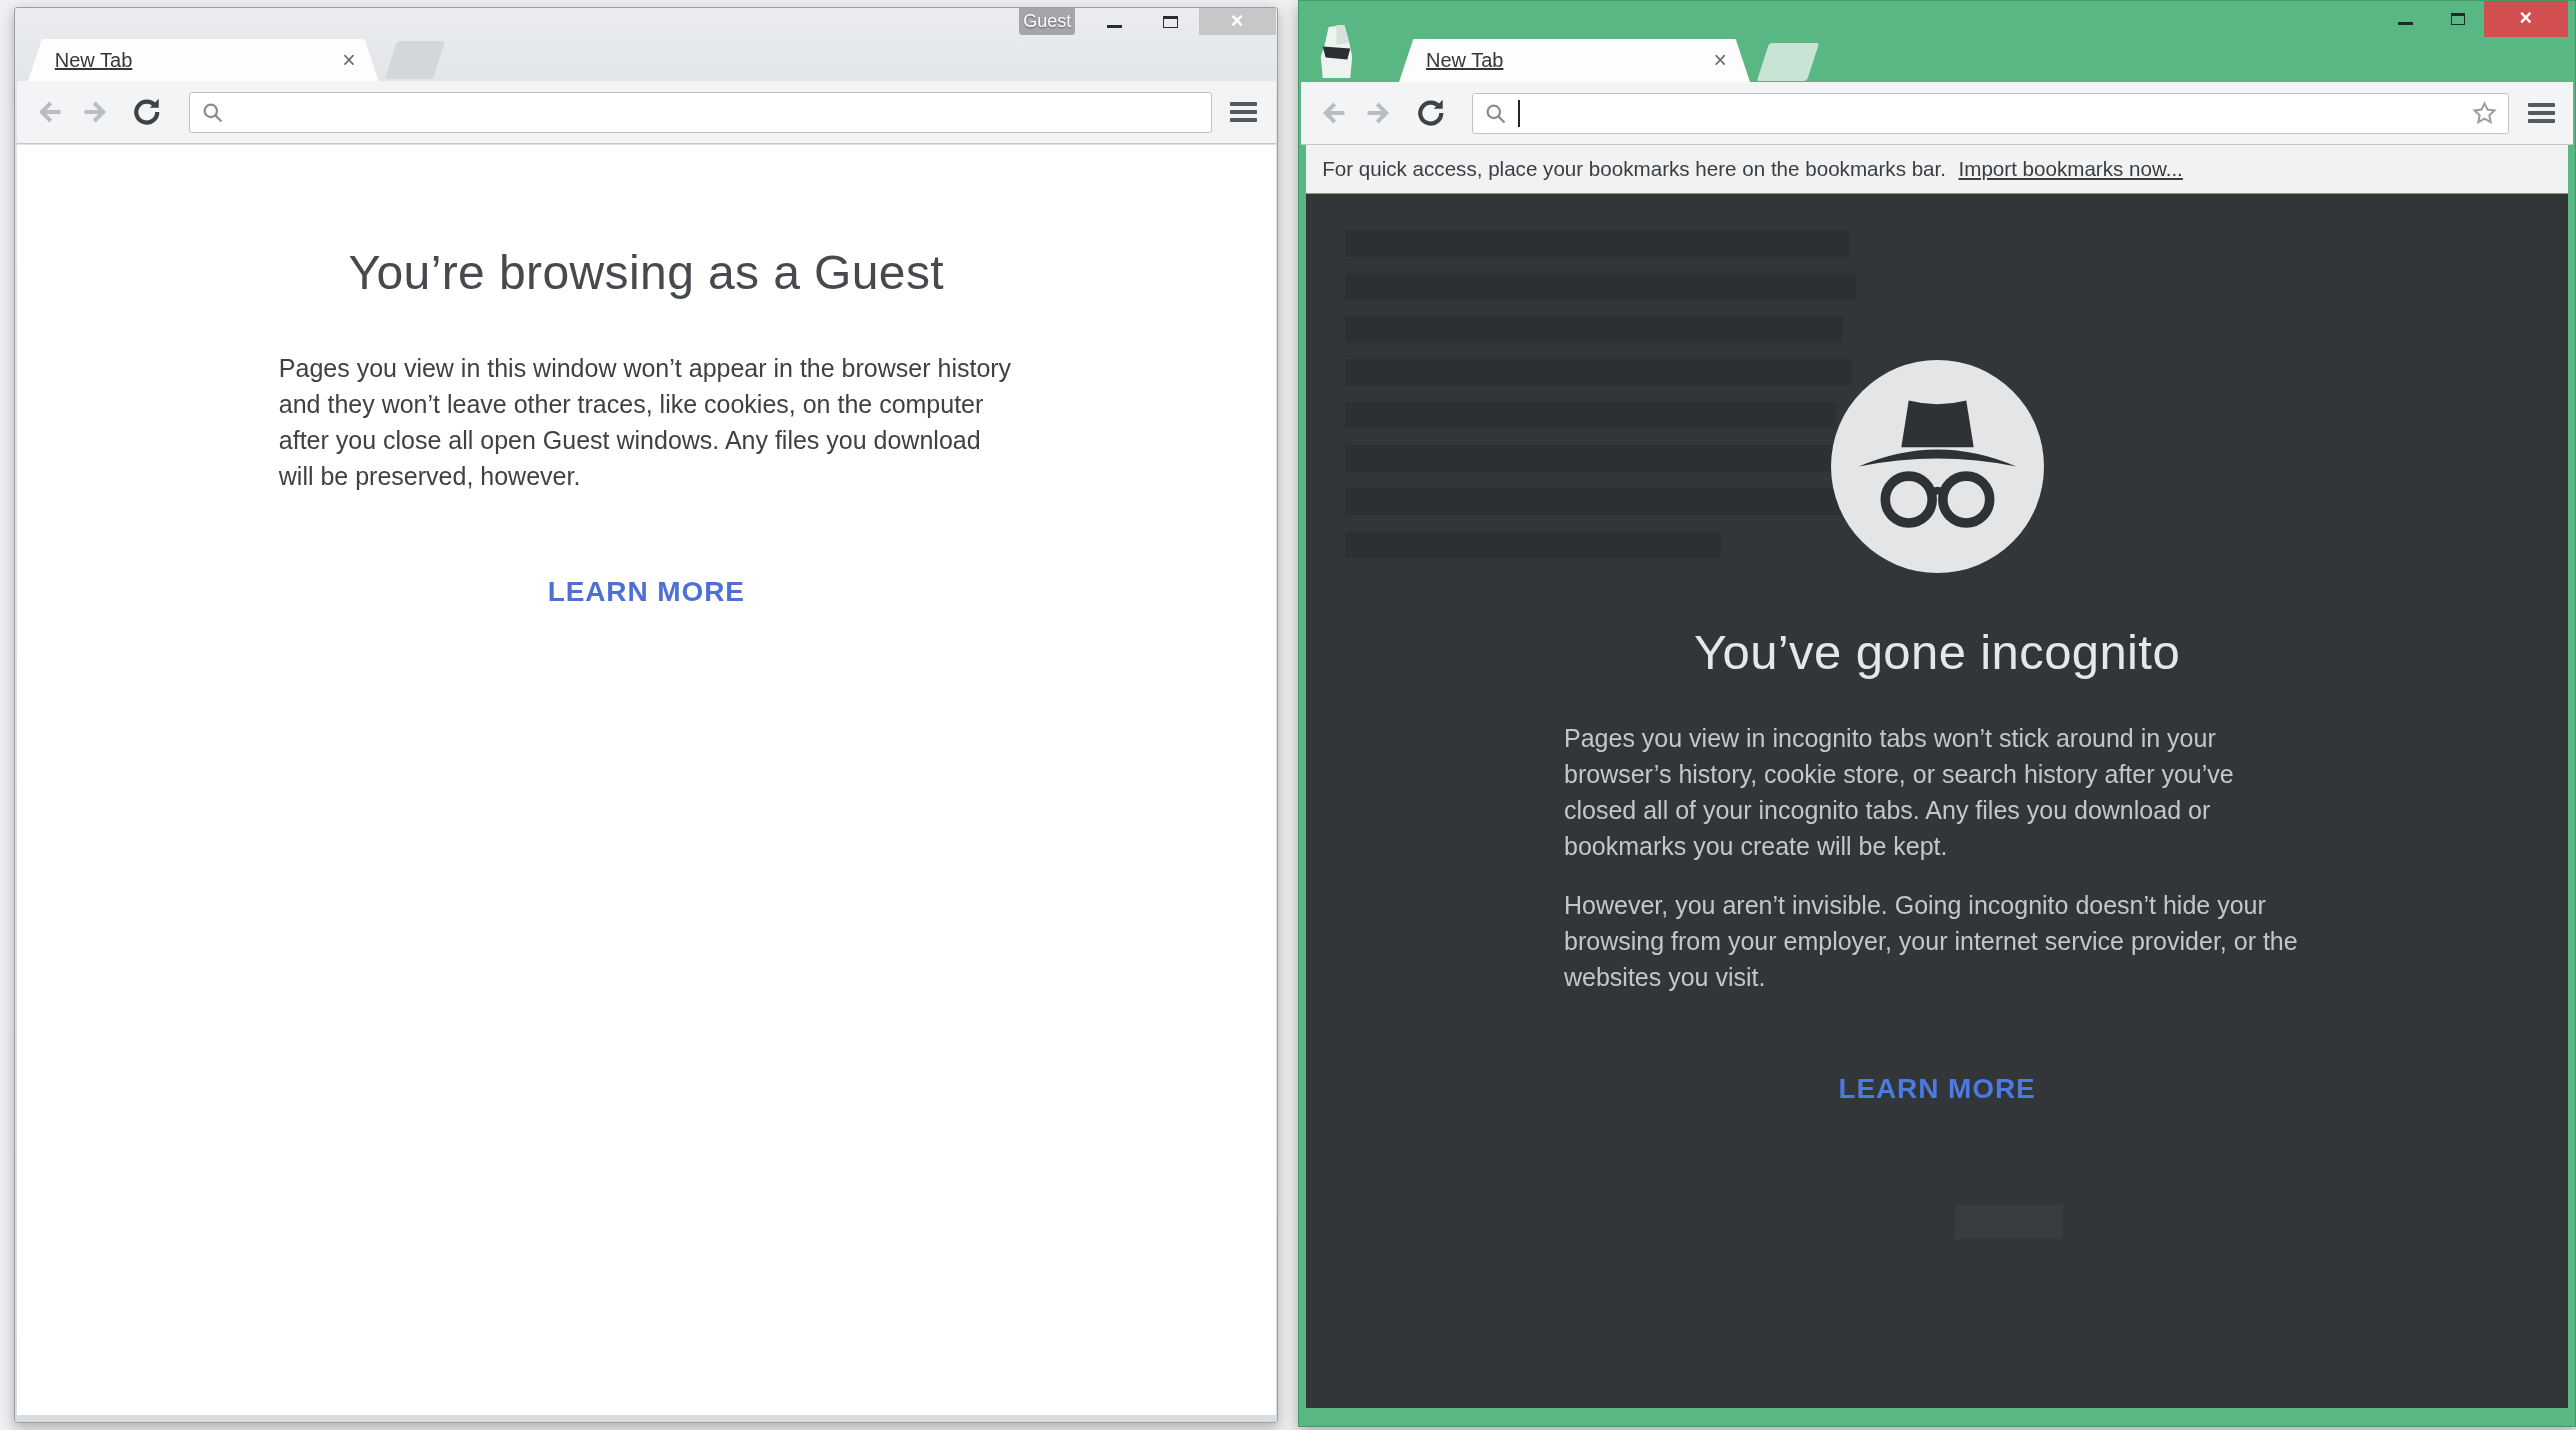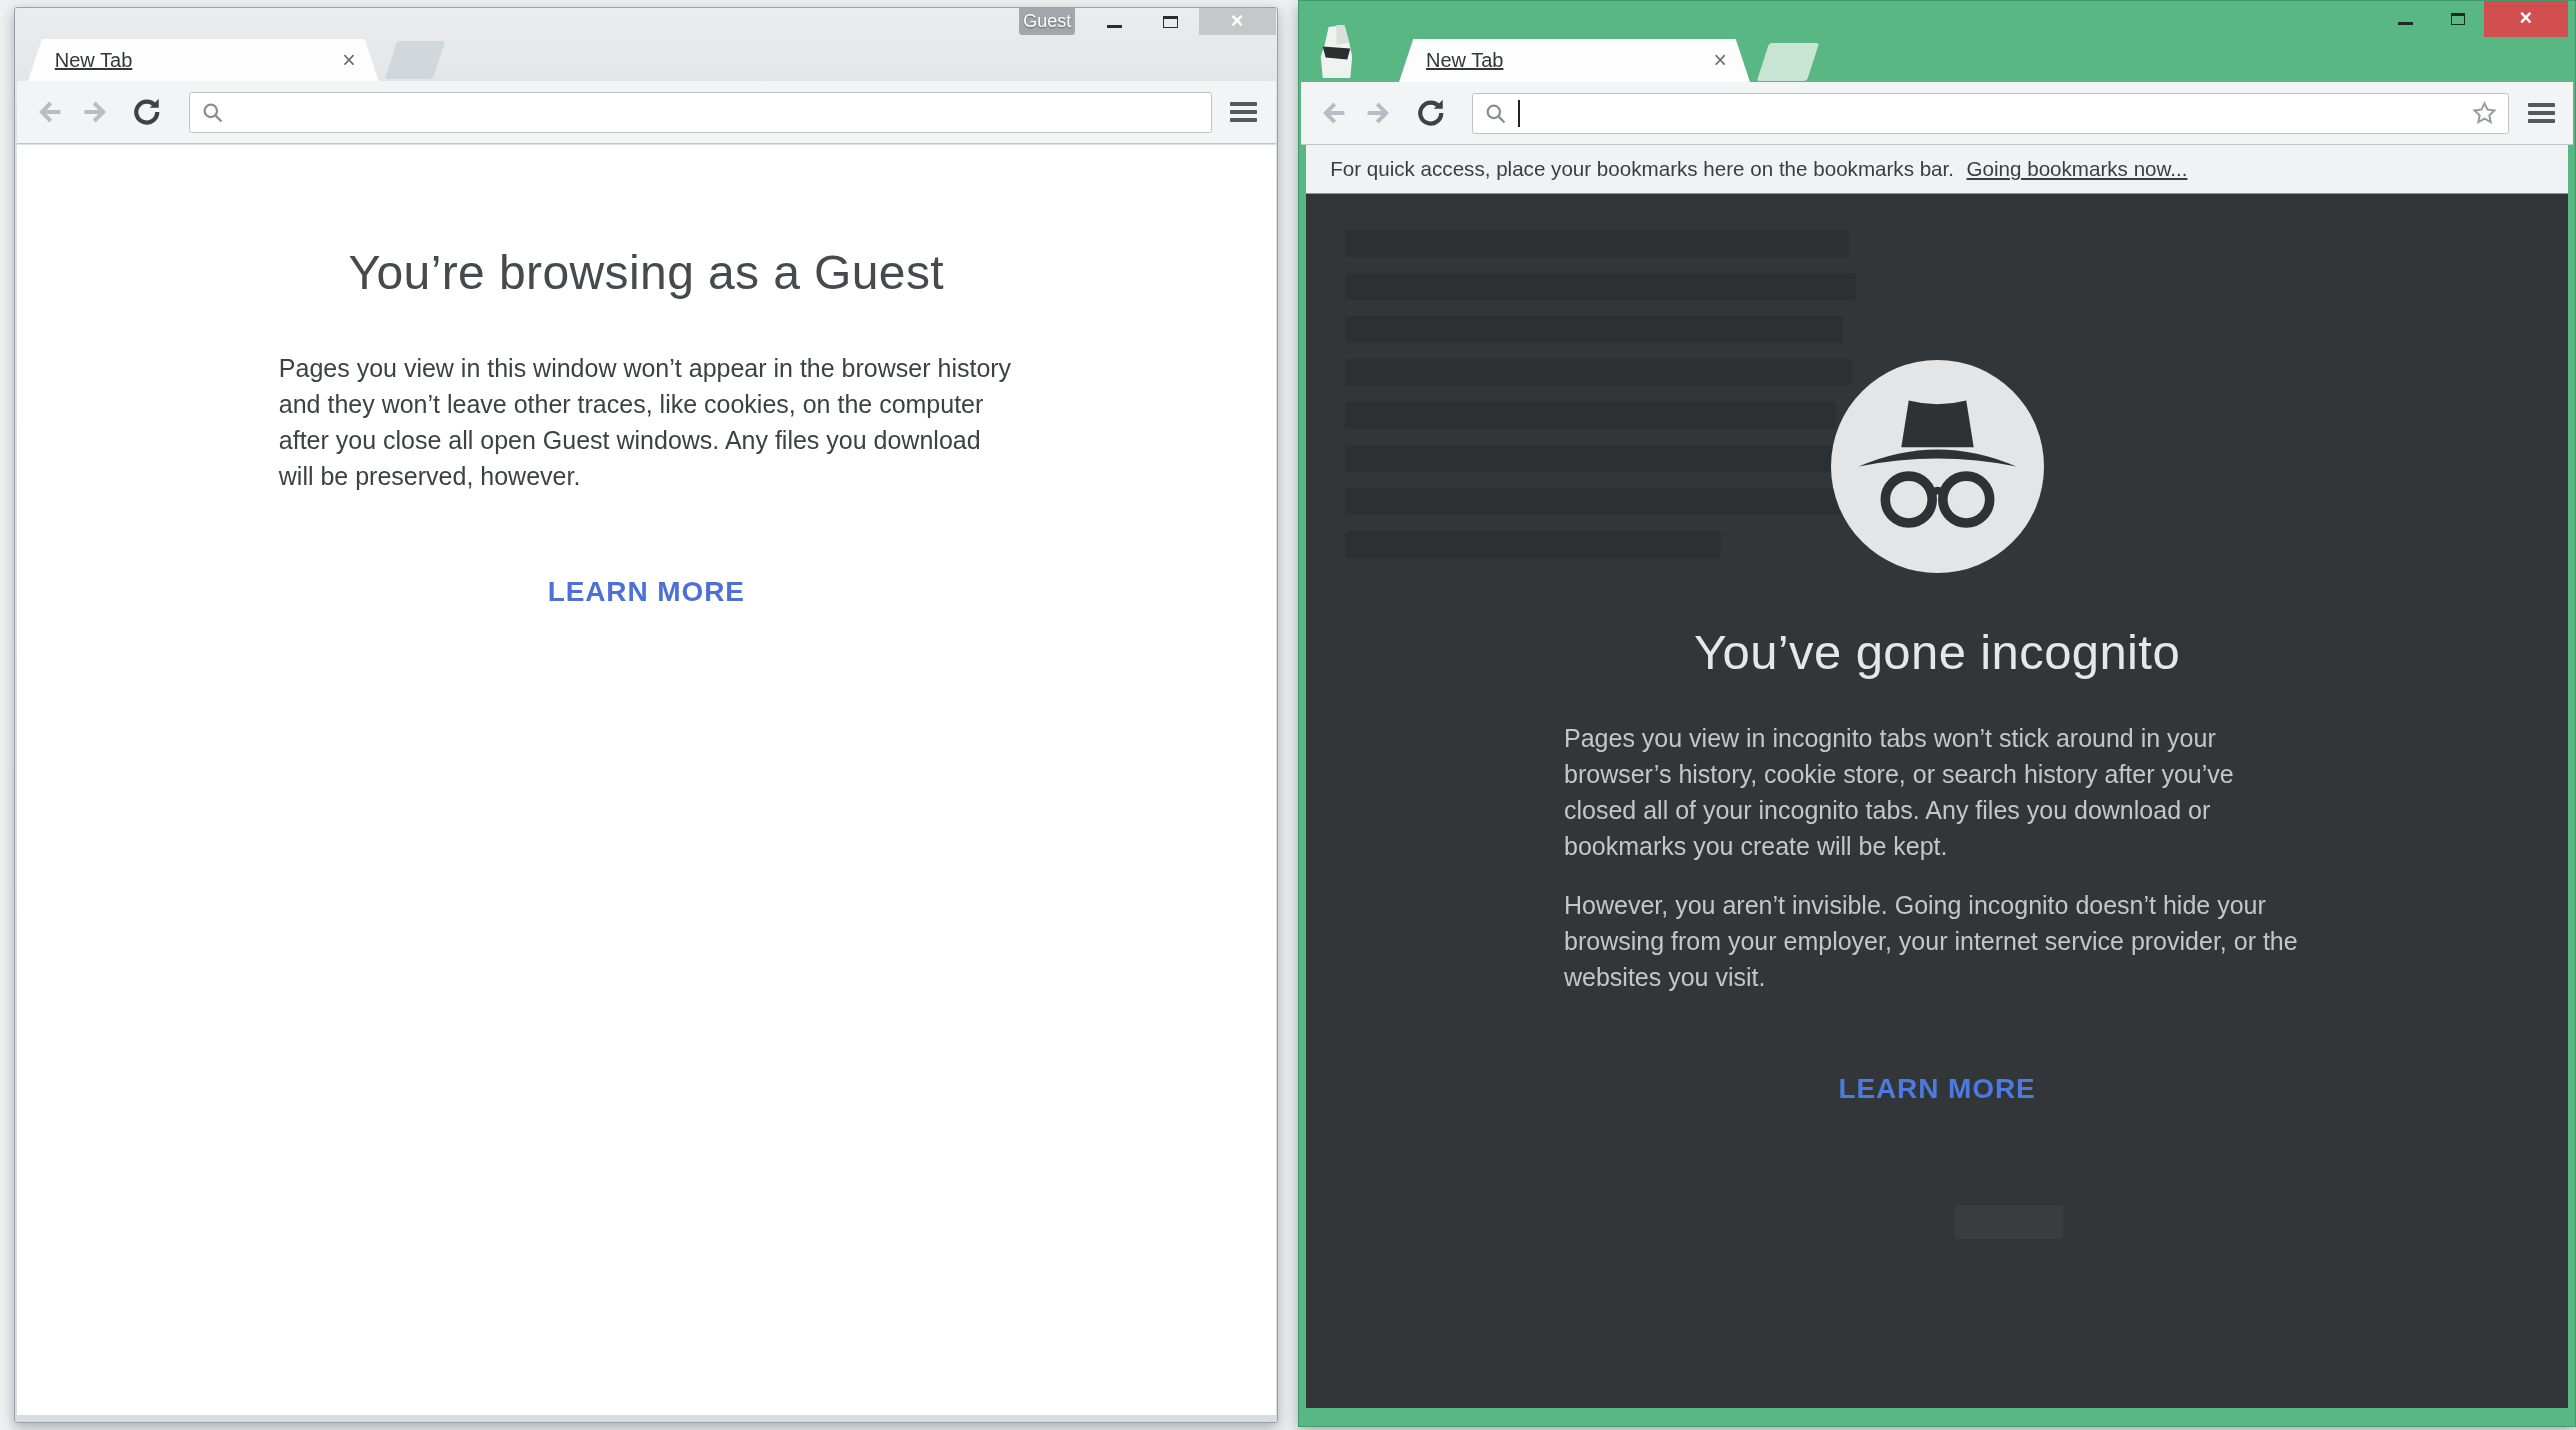--- a/index.html
+++ b/index.html
@@ -58,21 +58,21 @@
   .win-incog .cap-btns { right:7.2px; height:36px; }
   .win-incog .cap-btn { width:52px; height:36px; }
   .win-incog .cap-btn .glyph-min { background:#1c2b24; }
   .win-incog .cap-btn .glyph-max { border-color:#1c2b24; }
   .win-incog .cap-btn.close-i { width:84px; background:#d14f4f; }
   .win-incog .tabs-row { position:absolute; top:38px; left:0; right:0; height:43px; }
   .win-incog .tab { left:100px; width:351px; }
   .win-incog .tab-stub { left:464px; top:3.6px; width:50px; height:38px; background:#c7e4d4; }
   .win-incog .toolbar { top:81px; }
   .bookmarks-bar { position:absolute; top:144px; left:7.2px; right:7.2px; height:48px; background:#f1f2f3;
-                   display:flex; align-items:center; padding-left:24px; font-size:20.6px; color:#3b3e41; }
+                   display:flex; align-items:center; padding-left:16px; font-size:20.6px; color:#3b3e41; }
   .bookmarks-bar .bm-link { margin-left:12.5px; text-decoration:underline; color:#3b3e41; cursor:pointer; }
   .content-incog { position:absolute; top:193px; left:7.2px; right:7.2px; bottom:18px; background:#323639;
                    text-align:center; overflow:hidden; }
   .ghosts { position:absolute; left:39px; top:36px; }
   .ghost-row { height:27px; background:rgba(0,0,0,.10); margin-bottom:16px; border-radius:1.8px; }
   .ghost-light { position:absolute; left:649px; top:1011px; width:108px; height:34px; background:rgba(255,255,255,.04); }
   .incog-icon { margin:166px auto 0; width:213px; height:213px; position:relative; }
   .content-incog h1 { margin-top:51px; font-size:49px; font-weight:300; color:#e5e7e9; letter-spacing:0.4px; }
   .content-incog p { width:746px; margin:40px auto 0; text-align:left; font-size:25px; line-height:36px; color:#c4c7ca; position:relative; }
   .content-incog p + p { margin-top:23px; }
@@ -203,21 +203,21 @@
       </div>
       <div class="menu-btn">
         <span class="menu-bar"></span>
         <span class="menu-bar"></span>
         <span class="menu-bar"></span>
       </div>
     </div>
 
     <div class="bookmarks-bar">
       <span>For quick access, place your bookmarks here on the bookmarks bar.</span>
-      <a class="bm-link">Going bookmarks now...</a>
+      <a class="bm-link">Import bookmarks now...</a>
     </div>
 
     <div class="content-incog">
       <div class="ghosts">
         <div class="ghost-row" style="width:504px"></div>
         <div class="ghost-row" style="width:511px"></div>
         <div class="ghost-row" style="width:498px"></div>
         <div class="ghost-row" style="width:507px"></div>
         <div class="ghost-row" style="width:491px"></div>
         <div class="ghost-row" style="width:502px"></div>

